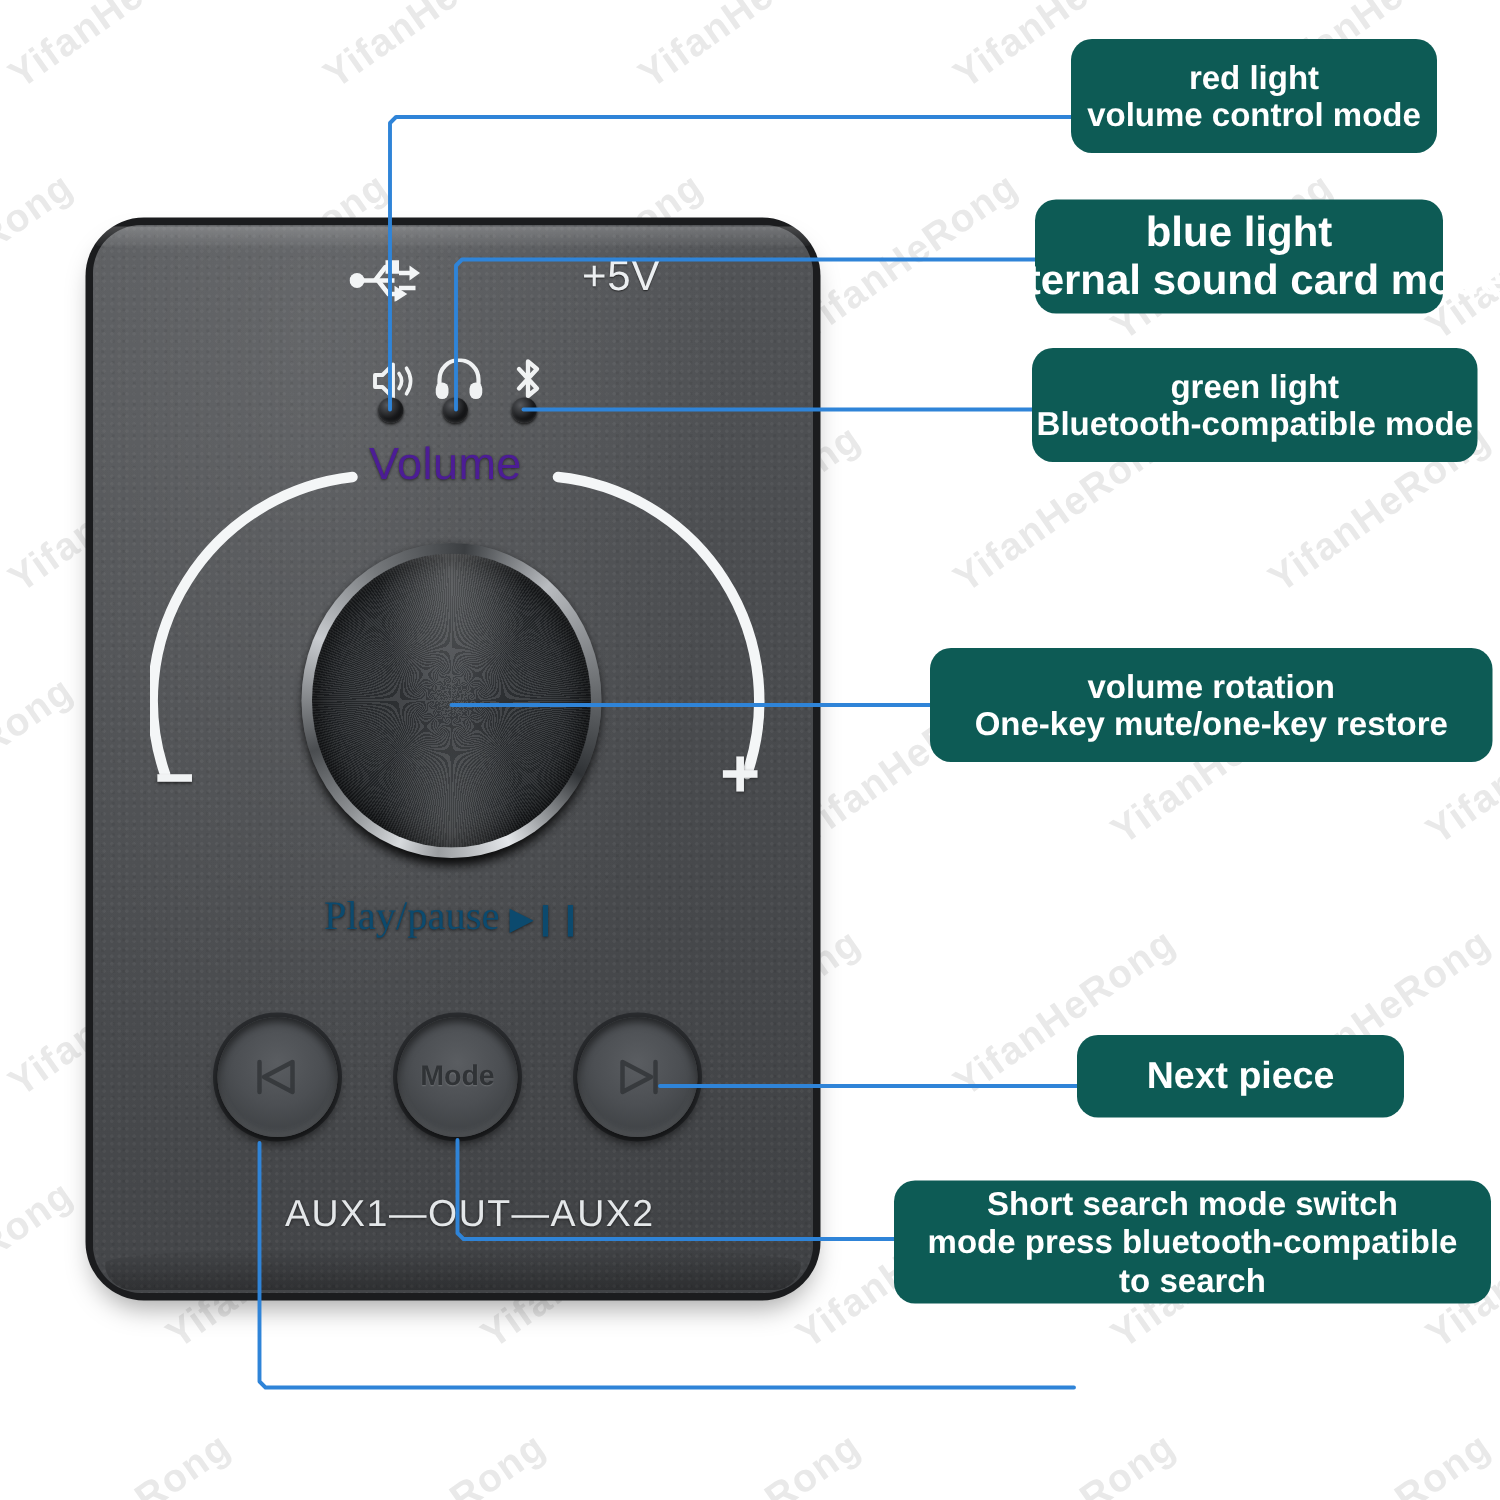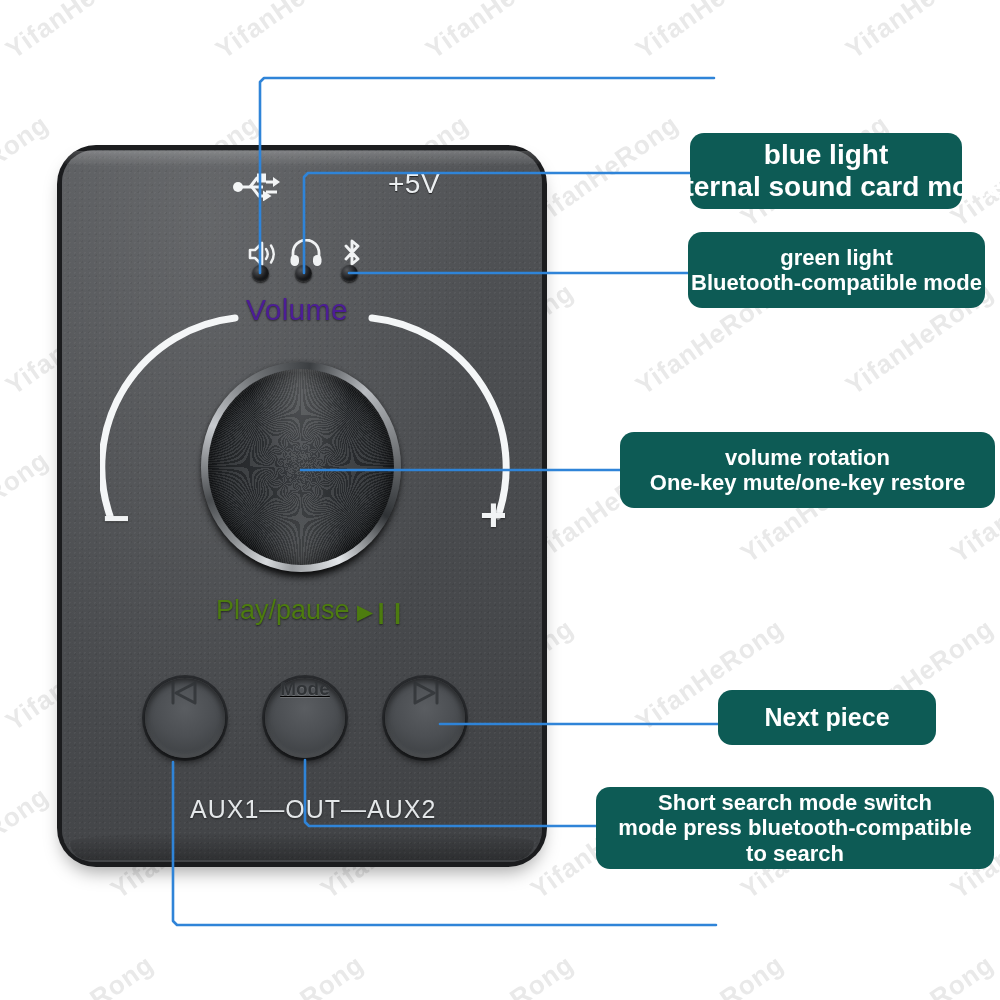--- a/index.html
+++ b/index.html
@@ -133,38 +133,38 @@
   .knob-top:after{
     content:"";position:absolute;left:0;top:0;right:0;bottom:0;border-radius:50%;
     background:
       radial-gradient(ellipse at 50% 6%, rgba(255,255,255,.22), rgba(255,255,255,0) 38%),
       radial-gradient(ellipse at 50% 96%, rgba(255,255,255,.16), rgba(255,255,255,0) 36%);
   }
 
   
   .playpause{
     position:absolute;left:216px;top:595px;
-    color:#4d7c0f;font-size:27px;
-    font-family:Liberation Sans, sans-serif;
+    color:#0c4a6e;font-size:27px;
+    font-family:Liberation Serif, serif;
     text-shadow:0 1px 2px rgba(0,0,0,.55);
     white-space:nowrap;
   }
   .playpause .glyph{font-size:21px;letter-spacing:-1px;}
 
   
   .btn{
     position:absolute;width:80px;height:80px;border-radius:50%;
     background:
       radial-gradient(circle at 50% 38%, #5a5d61 0%, #4c4f53 45%, #3e4144 78%, #35383b 100%);
     box-shadow:
       0 4px 7px rgba(0,0,0,.65),
       inset 0 3px 6px rgba(0,0,0,.55),
       inset 0 -3px 5px rgba(255,255,255,.10),
       0 0 0 3px #2a2c2f;
-    display:flex;justify-content:center;text-decoration:underline;
+    display:flex;align-items:center;justify-content:center;
   }
   .btn .lbl{
     color:#303336;font-size:19px;font-weight:bold;
     font-family:"Liberation Sans", sans-serif;
     text-shadow:0 1px 1px rgba(255,255,255,.18);
   }
   .btn svg{opacity:.75;}
 
   .aux{
     position:absolute;left:190px;top:795px;
@@ -346,20 +346,24 @@
       <path d="M301 470 L620 470"></path>
 
       <path d="M440 724 L718 724"></path>
 
       <path d="M305 760 L305 822 L309 826 L596 826"></path>
 
       <path d="M173 762 L173 921 L177 925 L716 925"></path>
     </g>
   </svg>
 
+  <div class="callout" style="left:714px;top:26px;width:244px;height:76px;font-size:22px;">
+    <span class="ln">red light</span>
+    <span class="ln">volume control mode</span>
+  </div>
 
   <div class="callout" style="left:690px;top:133px;width:272px;height:76px;font-size:28px;">
     <span class="ln">blue light</span>
     <span class="ln">External sound card mode</span>
   </div>
 
   <div class="callout" style="left:688px;top:232px;width:297px;height:76px;font-size:22px;">
     <span class="ln">green light</span>
     <span class="ln">Bluetooth-compatible mode</span>
   </div>

